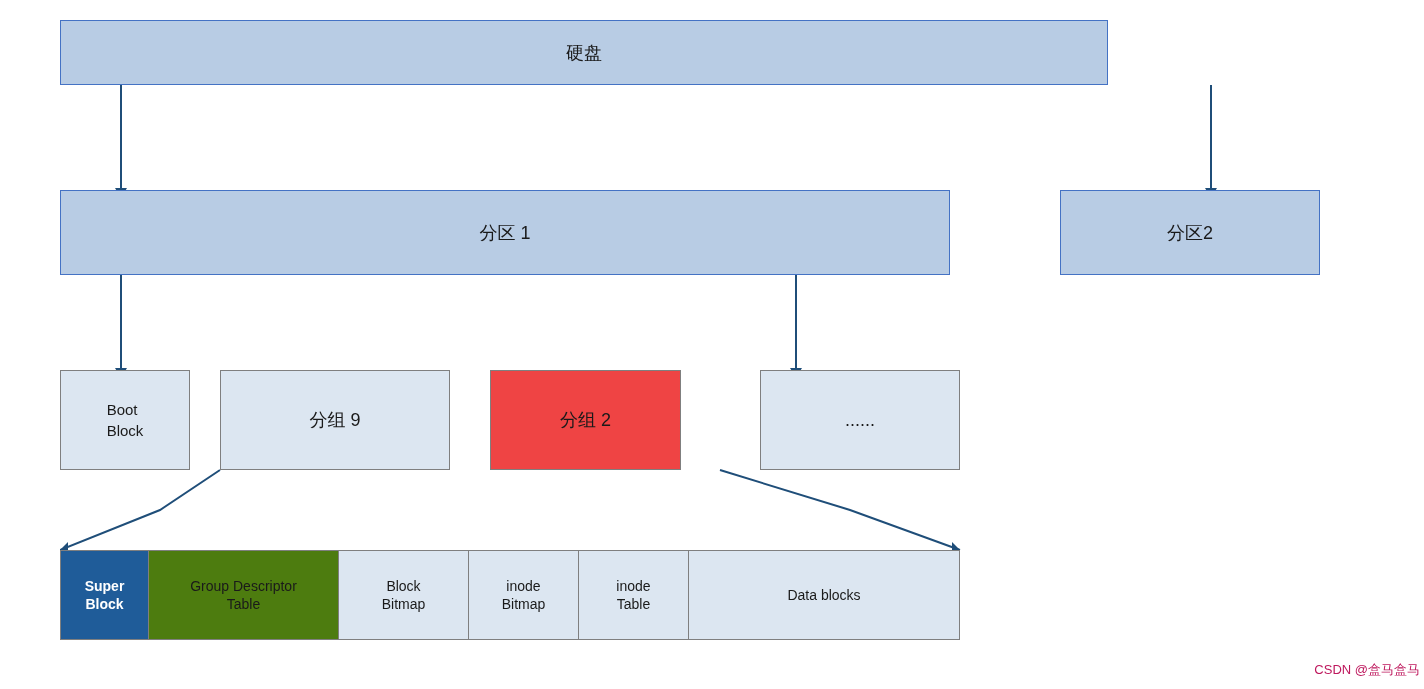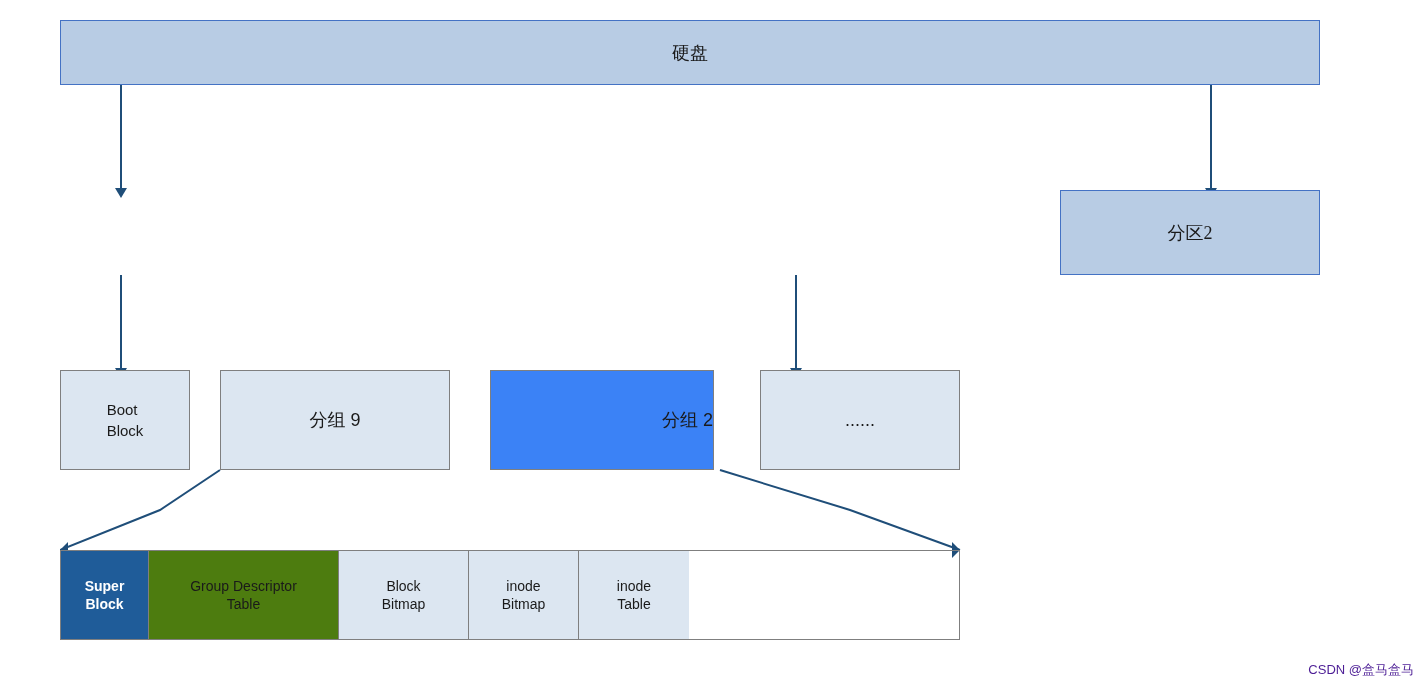--- a/index.html
+++ b/index.html
@@ -18,21 +18,21 @@
       left: 60px;
       width: 1300px;
       height: 650px;
     }
 
     
     .hard-disk {
       position: absolute;
       top: 0;
       left: 0;
-      width: 1260px;
+      width: 1048px;
       height: 65px;
       background: #b8cce4;
       border: 1.5px solid #4472c4;
       display: flex;
       align-items: center;
       justify-content: center;
       font-size: 18px;
       color: #1a1a1a;
     }
 
@@ -97,21 +97,20 @@
       left: 1000px;
       width: 260px;
       height: 85px;
       background: #b8cce4;
       border: 1.5px solid #4472c4;
       display: flex;
       align-items: center;
       justify-content: center;
       font-size: 18px;
       color: #1a1a1a;
-      font-family: Liberation Serif, serif;
     }
 
     
     .arrow-p1-down {
       position: absolute;
       top: 255px;
       left: 60px;
       width: 2px;
       height: 95px;
       background: #1f4e79;
@@ -177,27 +176,27 @@
       justify-content: center;
       font-size: 18px;
       color: #1a1a1a;
     }
 
     
     .group2 {
       position: absolute;
       top: 350px;
       left: 430px;
-      width: 224px;
+      width: 191px;
       height: 100px;
-      background: #3b82f6;
-      border: 1.5px solid #7f7f7f;
-      display: flex;
-      align-items: center;
-      justify-content: flex-end;
+      background: #ef4444;
+      border: 1.5px solid #7f7f7f;
+      display: flex;
+      align-items: center;
+      justify-content: center;
       font-size: 18px;
       color: #1a1a1a;
     }
 
     
     .group-dots {
       position: absolute;
       top: 350px;
       left: 700px;
       width: 200px;
@@ -278,37 +277,40 @@
 
     .cell-data-blocks {
       background: #dce6f1;
       flex: 1;
     }
 
     
     .watermark {
       position: absolute;
       bottom: 10px;
-      right: 10px;
+      right: 4px;
       font-size: 13px;
-      color: #4c1d95;
+      color: #be185d;
     }
   </style>
 </head>
 <body>
 
 <div class="diagram-container">
 
   <div class="hard-disk">
     <span>硬盘</span>
   </div>
 
   <div class="arrow-hd-left"></div>
   <div class="arrow-hd-right"></div>
 
+  <div class="partition1">
+    <span>分区 1</span>
+  </div>
 
   <div class="partition2">
     <span>分区2</span>
   </div>
 
   <div class="arrow-p1-down"></div>
 
   <div class="arrow-p1-right-down"></div>
 
   <div class="boot-block">
@@ -347,19 +349,22 @@
     </div>
     <div class="table-cell cell-block-bitmap">
       <span>Block<br>Bitmap</span>
     </div>
     <div class="table-cell cell-inode-bitmap">
       <span>inode<br>Bitmap</span>
     </div>
     <div class="table-cell cell-inode-table">
       <span>inode<br>Table</span>
     </div>
+    <div class="table-cell cell-data-blocks">
+      <span>Data blocks</span>
+    </div>
   </div>
 
 </div>
 
 <div class="watermark">
   <span>CSDN @盒马盒马</span>
 </div>
 
 </body></html>

